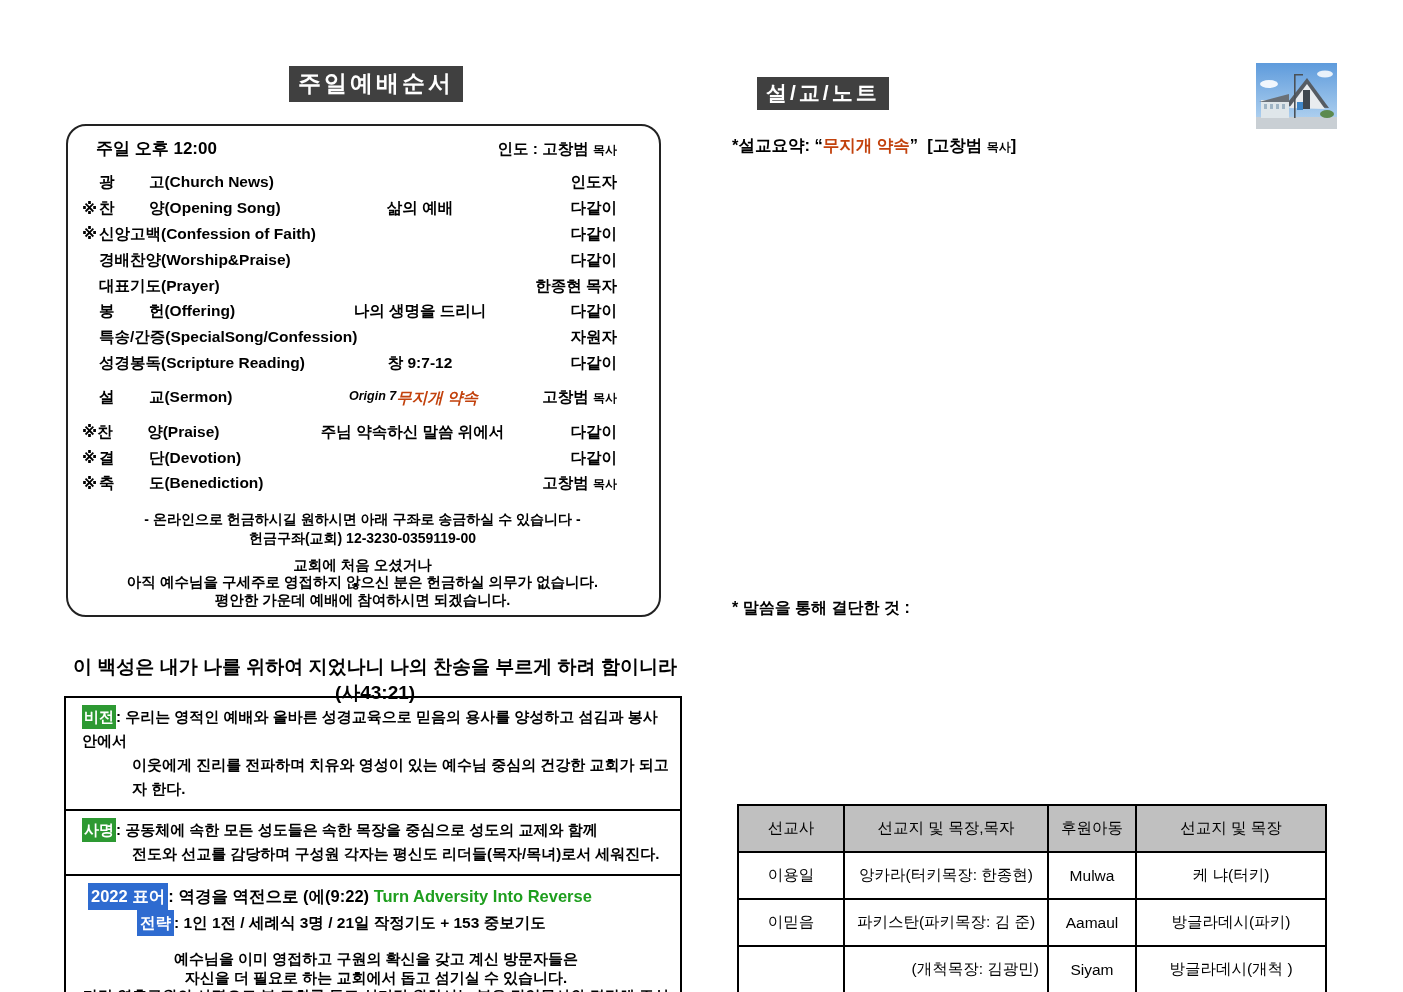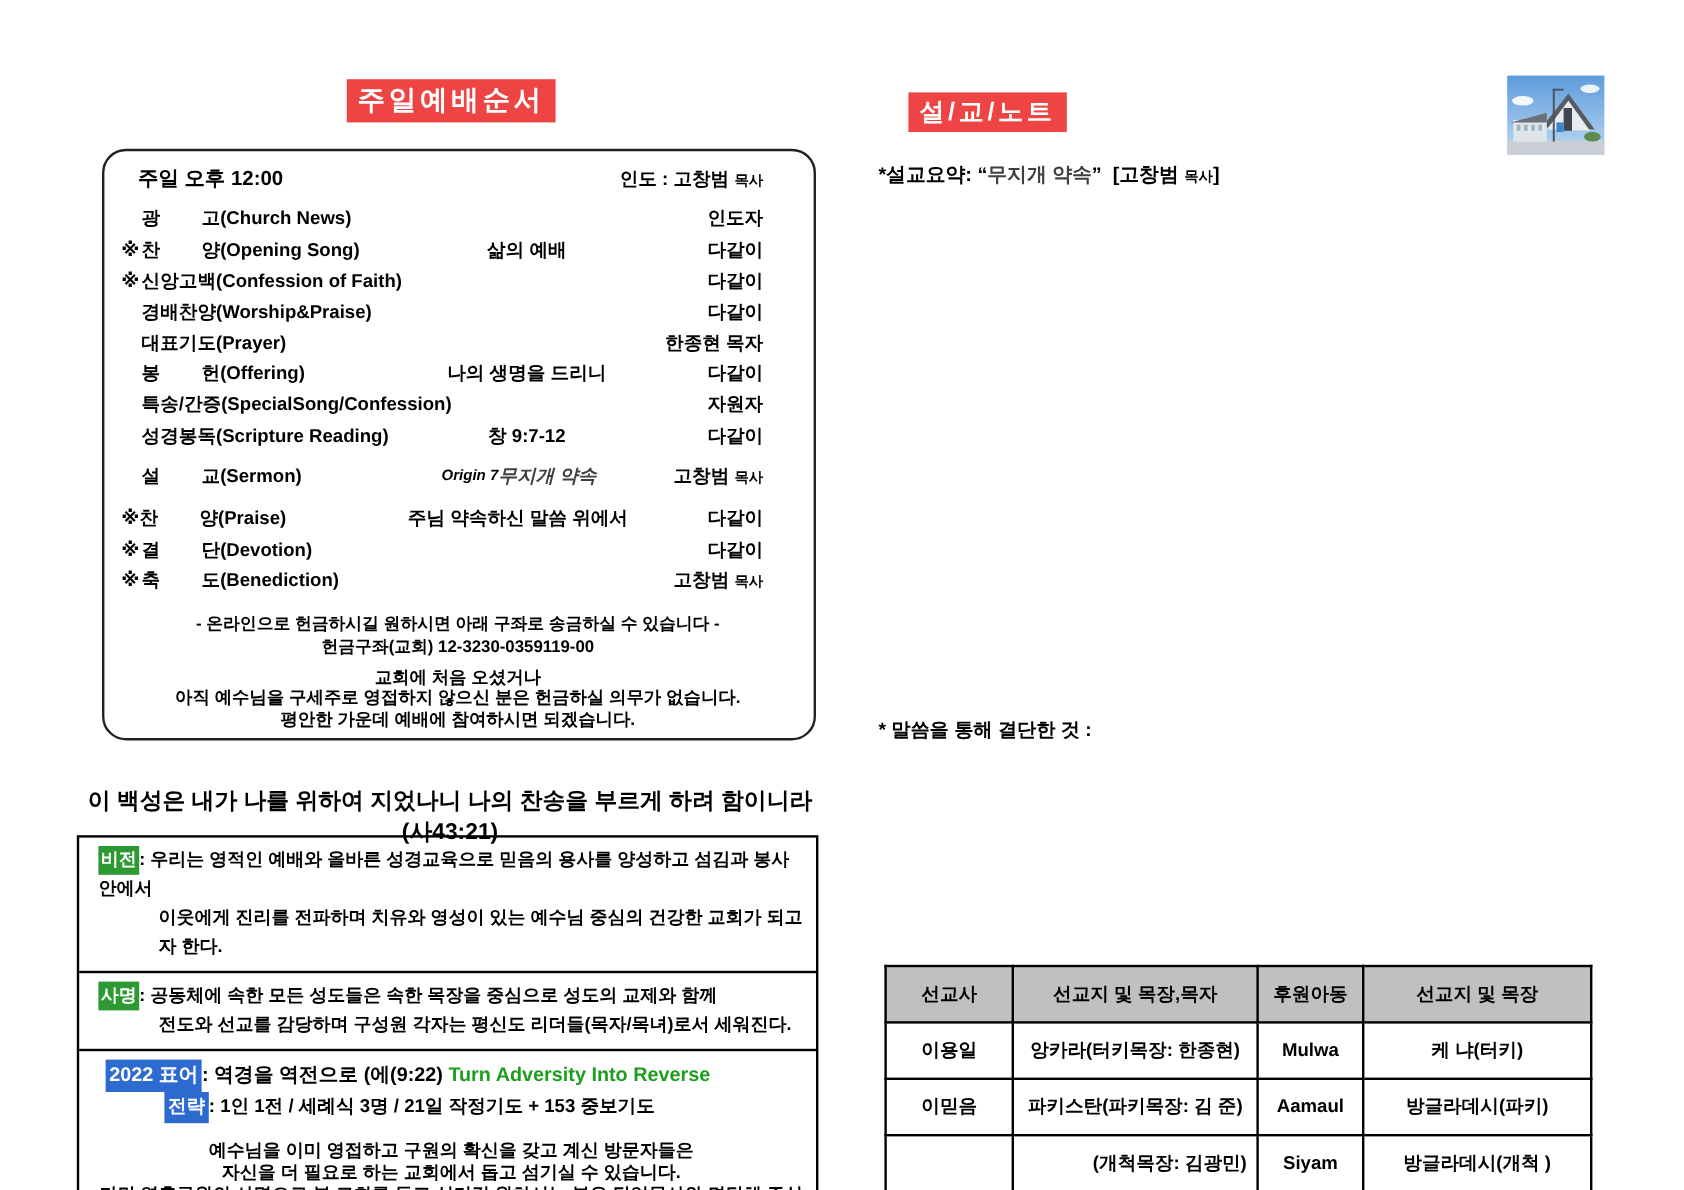--- a/index.html
+++ b/index.html
@@ -1,45 +1,45 @@
 <!DOCTYPE html>
 <html><head>
 <meta charset="utf-8">
 <style>
   * { margin:0; padding:0; box-sizing:border-box; }
   html,body { width:1403px; height:992px; background:#ffffff;
     font-family:"Liberation Sans","DejaVu Sans",sans-serif; color:#000; }
   .page { position:relative; width:1403px; height:992px; background:#fff; overflow:hidden; }
 
   
-  .green-banner { position:absolute; background:#ef4444; color:#fff; font-weight:bold;
+  .green-banner { position:absolute; background:#404040; color:#fff; font-weight:bold;
     padding:2px 9px 3px; letter-spacing:3px; }
   #worship-title { left:289px; top:66px; font-size:23px; }
   #sermon-title  { left:757px; top:77px; font-size:21px; }
 
   
-  #worship-box { position:absolute; left:85px; top:124px; width:595px; height:493px;
+  #worship-box { position:absolute; left:66px; top:124px; width:595px; height:493px;
     border:2px solid #222; border-radius:20px; padding:11px 16px 10px 14px; }
   .wb-header { display:flex; justify-content:space-between; align-items:baseline; height:26px; }
   .wb-time { font-size:17px; font-weight:bold; padding-left:14px; }
   .wb-leader { font-size:15.5px; font-weight:bold; padding-right:26px; }
   .sm { font-size:12px; font-weight:bold; }
   .wb-notice { height:24px; font-size:15px; font-weight:bold; white-space:pre; }
   .wb-notice .paren { font-size:13px; }
   .wrows { margin-top:7px; }
   .wrow { display:flex; align-items:center; height:25.8px; font-size:15.5px;
     font-weight:bold; white-space:pre; }
   .wrow .mk  { width:17px; display:inline-block; }
   .wrow .lbl { width:250px; }
   .wrow .ctr { flex:1; text-align:center; }
   .wrow .per { width:152px; text-align:right; padding-right:26px; }
   .wrow.sermon { height:43px; }
   .ctr.stack { display:flex; flex-direction:row; line-height:1.15;font-style:italic; }
   .origin { font-size:12.5px; font-weight:bold; color:#000; }
-  .red-text { color:#404040; }
+  .red-text { color:#c2410c; }
   .offering { margin-top:13px; text-align:center; font-size:14px; font-weight:bold; line-height:19px; }
   .welcome { margin-top:9px; text-align:center; font-size:14.5px; font-weight:bold; line-height:17.5px; }
 
   
   #verse { position:absolute; left:65px; top:654px; width:620px; text-align:center;
     font-size:19px; font-weight:bold; }
 
   
   #info-boxes { position:absolute; left:64px; top:696px; width:618px; border:2px solid #000; }
   .sect { padding:7px 10px 8px 16px; font-size:15px; font-weight:bold; line-height:24px; }
@@ -52,21 +52,21 @@
   .strategy-line { font-size:15.5px; line-height:26px; padding-left:55px; }
   .visitor { margin-top:14px; text-align:center; font-size:15px; line-height:18.5px; }
 
   
   #sermon-summary { position:absolute; left:732px; top:135px; font-size:16.5px;
     font-weight:bold; white-space:pre; }
   #decision-line { position:absolute; left:732px; top:598px; font-size:16px; font-weight:bold; }
 
   #mission-table { position:absolute; left:737px; top:804px; border-collapse:collapse; }
   #mission-table th, #mission-table td { border:2px solid #000; text-align:center;
-    font-size:15.5px; font-weight:bold; height:25px; padding:12px 4px; white-space:pre; }
+    font-size:15.5px; font-weight:normal; height:25px; padding:12px 4px; white-space:pre; }
   #mission-table th { background:#C0C0C0; }
   #mission-table td.ra { text-align:right; padding-right:8px; }
 
   
   #church-photo { position:absolute; left:1255px; top:62px; width:83px; height:68px; }
 </style>
 </head>
 <body>
 
 <div class="page">

